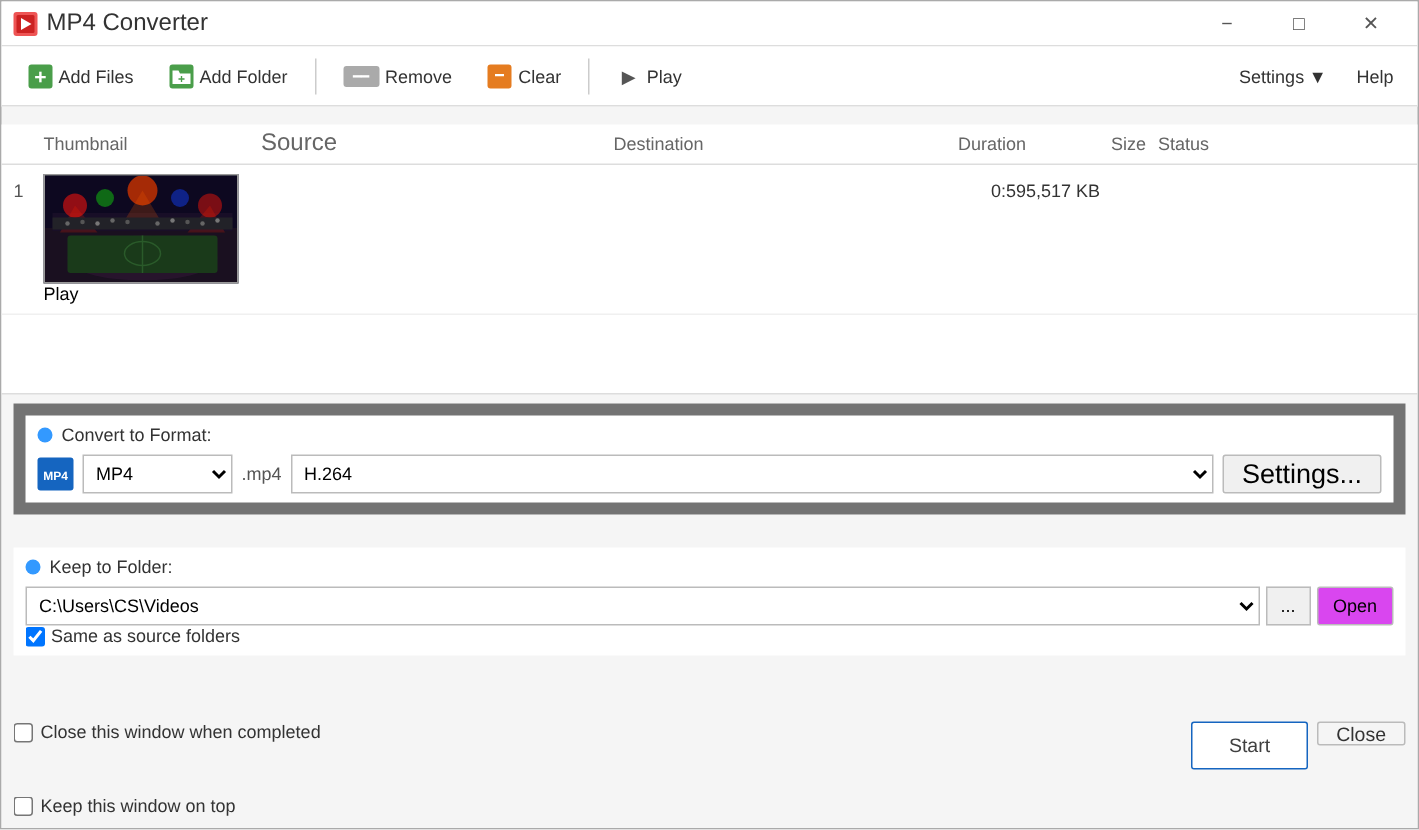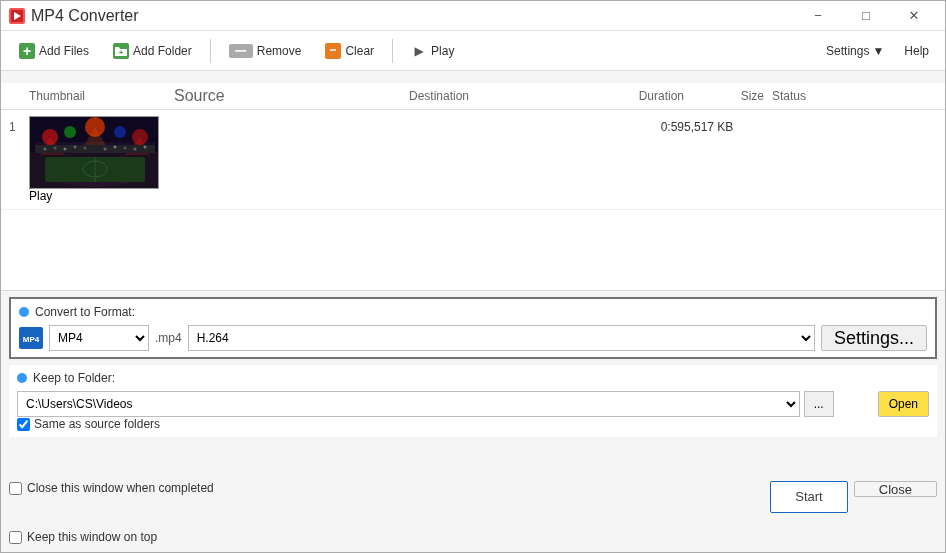--- a/index.html
+++ b/index.html
@@ -206,24 +206,24 @@
 
     
     .bottom-panel {
       background: #f5f5f5;
       border-top: 1px solid #ddd;
       padding: 6px 8px;
     }
 
     
     .section-convert {
-      border: 2px solid #737373;
+      border: 8px solid #737373;
       background: #fff;
       padding: 6px 8px;
-      margin-bottom: 6px;
+      margin-bottom: 22px;
     }
     .section-header {
       display: flex;
       align-items: center;
       gap: 6px;
       margin-bottom: 6px;
     }
     .section-dot {
       width: 10px; height: 10px;
       border-radius: 50%;
@@ -300,25 +300,24 @@
       border: 1px solid #bbb;
       background: #f0f0f0;
       font-size: 12px;
       cursor: pointer;
       display: flex; align-items: center; justify-content: center;
     }
     .save-open-btn {
       height: 26px;
       padding: 0 10px;
       border: 1px solid #bbb;
-      background: #fde047;
-      font-size: 12px;
-      cursor: pointer;
-      border-radius: 2px;
-      margin-left: 40px;
+      background: #d946ef;
+      font-size: 12px;
+      cursor: pointer;
+      border-radius: 2px;
     }
     .same-source-row {
       display: flex;
       align-items: center;
       gap: 4px;
       margin-top: 0;
     }
     .checkbox-label {
       font-size: 12px;
       color: #333;
@@ -352,21 +351,21 @@
       border: 1px solid #1565c0;
       background: #ffffff;
       color: #404040;
       font-size: 13px;
       font-weight: 500;
       cursor: pointer;
       border-radius: 2px;
     }
     .btn-close {
       height: 16px;
-      padding: 0 24px;
+      padding: 0 12px;
       border: 1px solid #bbb;
       background: #f5f5f5;
       color: #333;
       font-size: 13px;
       cursor: pointer;
       border-radius: 2px;
     }
   </style>
 </head>
 <body>

